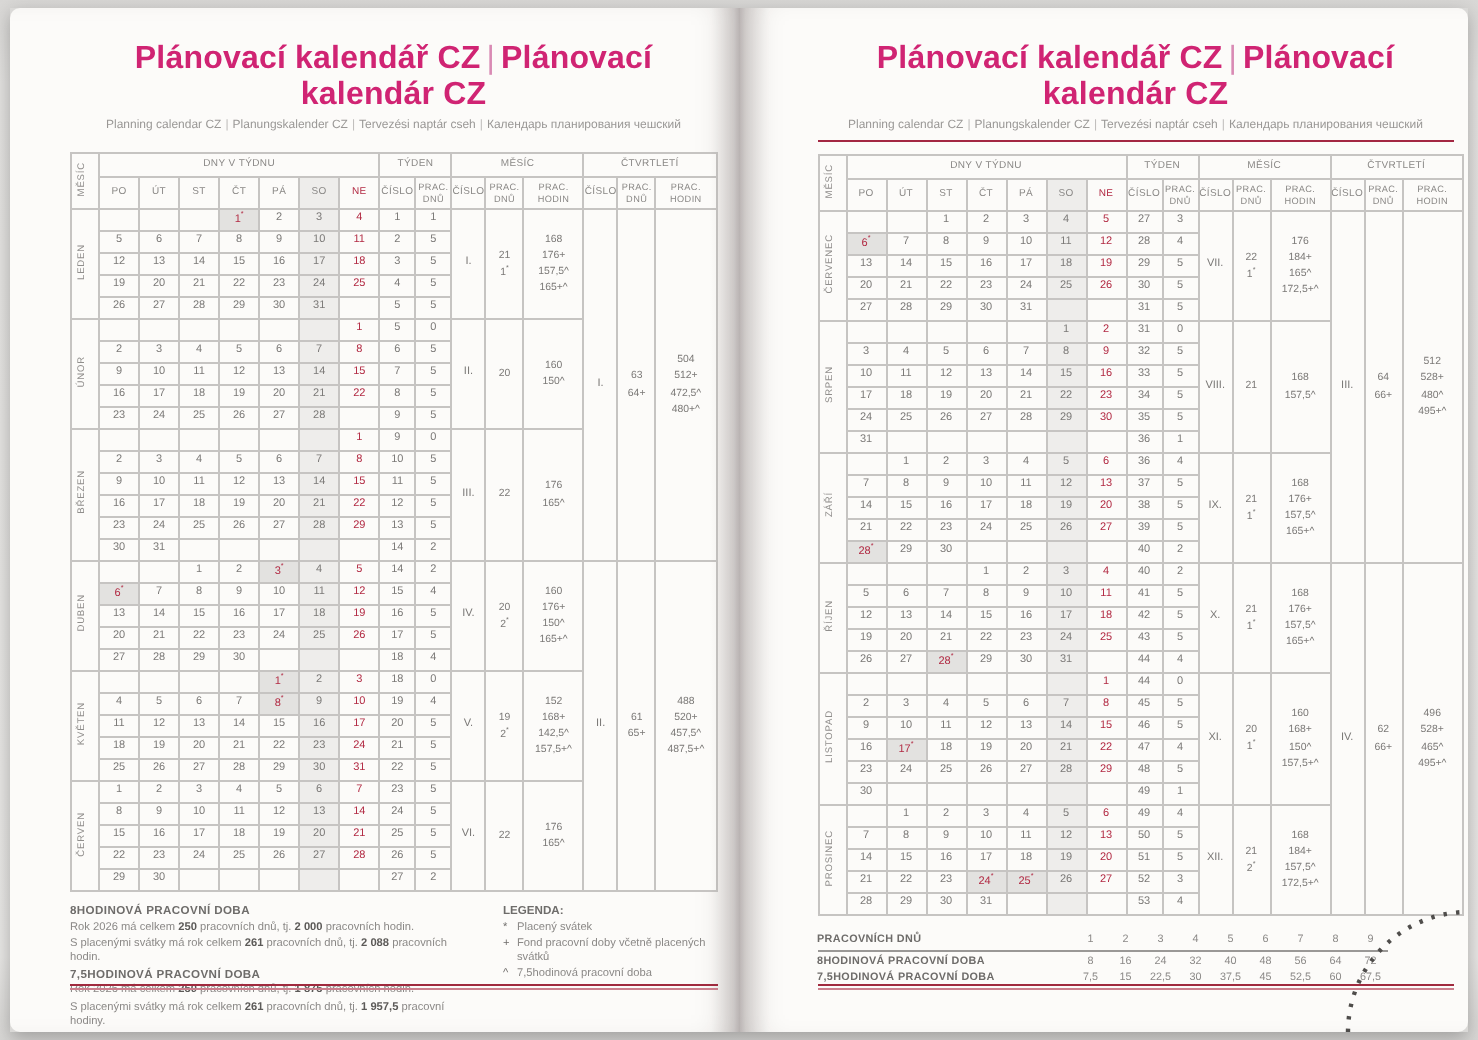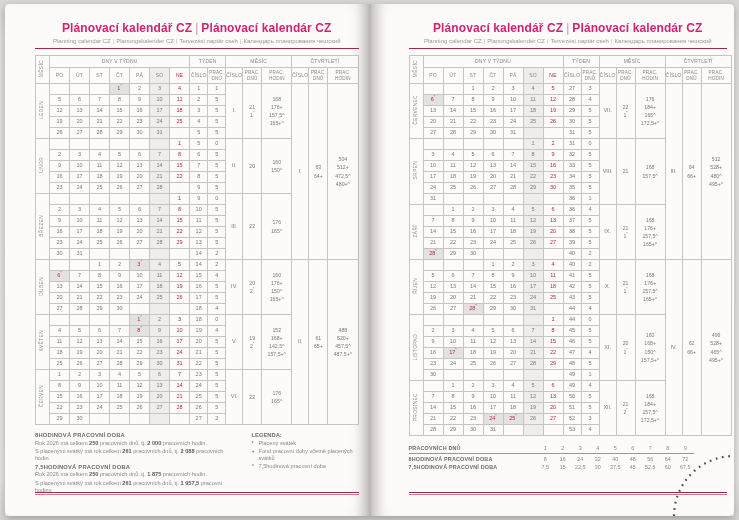--- a/index.html
+++ b/index.html
@@ -14,21 +14,21 @@
   .page{width:364.5px;height:512px;background:#fcfbf9;position:relative;box-sizing:border-box;}
   .page.left{border-radius:5px 0 0 5px;box-shadow:inset -16px 0 20px -16px rgba(40,30,30,.38);}
   .page.right{border-radius:0 5px 5px 0;box-shadow:inset 16px 0 20px -16px rgba(40,30,30,.32);}
   .spine{position:absolute;left:50%;top:0;transform:translateX(-50%);width:30px;height:100%;
     pointer-events:none;
     background:linear-gradient(to right,rgba(0,0,0,0),rgba(60,40,40,.10) 40%,rgba(60,40,40,.18) 50%,rgba(60,40,40,.10) 60%,rgba(0,0,0,0));}
   .inner{position:absolute;top:10px;bottom:8px;display:flex;flex-direction:column;}
   .page.left  .inner{left:30px;right:11px;}
   .page.right .inner{left:39px;right:7px;}
 
-  .title{ text-align:center;font-size:12px;font-weight:bold;color:#d02473;margin-top:7px;letter-spacing:.1px;}
+  .title{ text-align:center;font-size:16px;font-weight:bold;color:#d02473;margin-top:7px;letter-spacing:.1px;}
   .title .sep{color:#d98ab4;font-weight:normal;padding:0 3px;}
   .subtitle{text-align:center;font-size:6px;color:#9a9896;margin-top:3px;}
   .subtitle .sep{color:#bdbbb9;padding:0 2px;}
   .hairline{height:1px;background:#a32742;margin-top:4px;}
 
   table.cal{border-collapse:collapse;table-layout:fixed;width:100%;margin-top:6px;}
   table.cal th,table.cal td{border:1px solid #c6c4c2;padding:0;text-align:center;vertical-align:middle;
     font-size:5.5px;color:#7b7977;font-weight:normal;line-height:1;background:#fcfbf9;}
   table.cal thead th{color:#8a8886;height:11px;font-size:5px;letter-spacing:.2px;}
   table.cal thead tr.r2 th{height:15px;}

